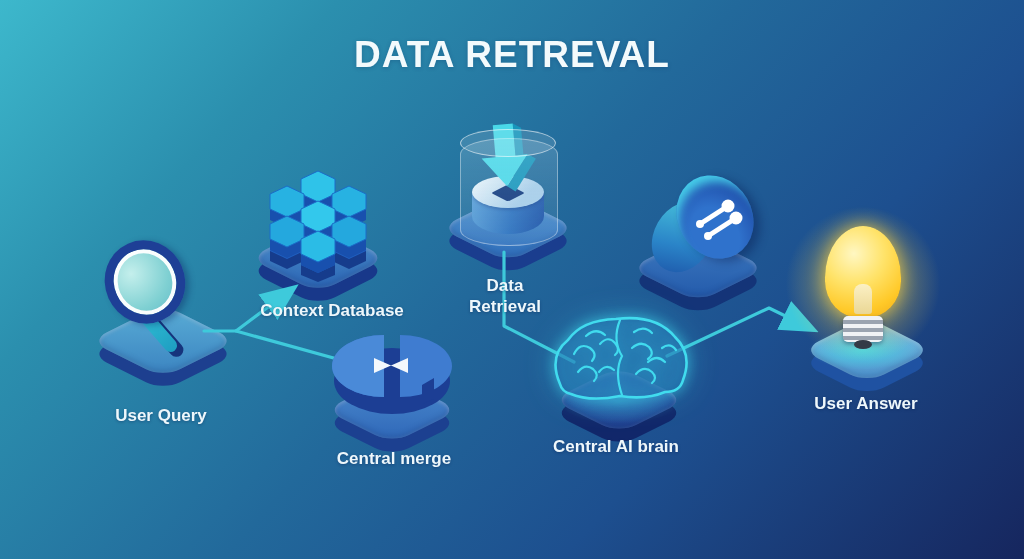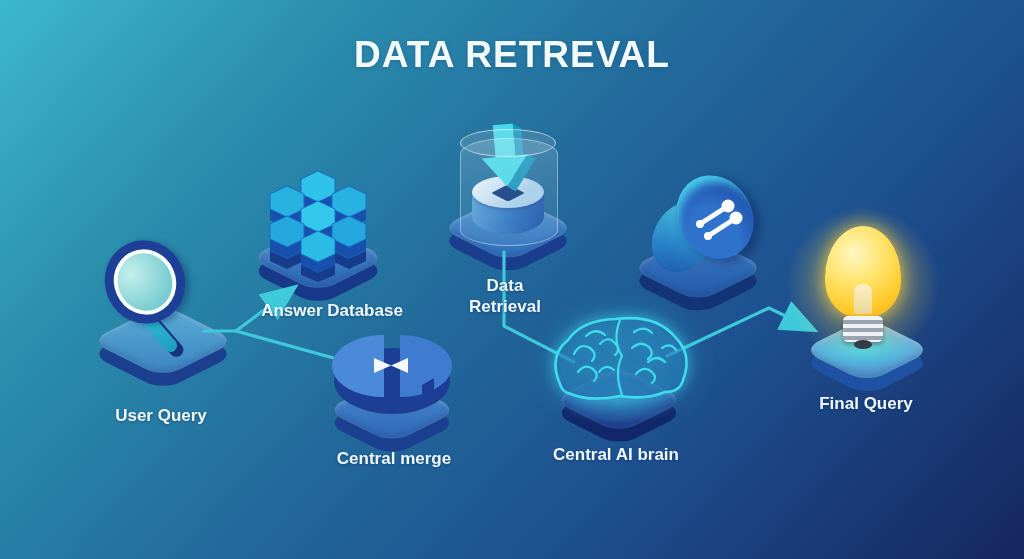--- a/index.html
+++ b/index.html
@@ -148,21 +148,21 @@
           <path fill="#2fc3e9" d="M56,1 L73,9 L73,24 L56,32 L39,24 L39,9 Z"></path>
           <path fill="#27b2e2" d="M25,16 L42,24 L42,39 L25,47 L8,39 L8,24 Z"></path>
           <path fill="#27b2e2" d="M87,16 L104,24 L104,39 L87,47 L70,39 L70,24 Z"></path>
           <path fill="#33c8ec" d="M56,31 L73,39 L73,54 L56,62 L39,54 L39,39 Z"></path>
           <path fill="#24a8de" d="M25,46 L42,54 L42,69 L25,77 L8,69 L8,54 Z"></path>
           <path fill="#24a8de" d="M87,46 L104,54 L104,69 L87,77 L70,69 L70,54 Z"></path>
           <path fill="#2bbce6" d="M56,61 L73,69 L73,84 L56,92 L39,84 L39,69 Z"></path>
         </g>
       </svg>
     </div>
-    <div class="nlabel" style="left:14px; top:42px;">Answer Database</div>
+    <div class="nlabel" style="left:14px; top:42px;">Context Database</div>
   </div>
 
   <div class="node" style="left:508px; top:228px;">
     <div class="plat plat-side" style="--pw:97px; --side:#1a3d8e;"></div>
     <div class="plat plat-top" style="--pw:97px; --top:linear-gradient(135deg,#4f95cf,#2e6cba);"></div>
     <div class="icon cylwrap" style="left:0px; top:-36px;">
       <div class="cyl-body"></div>
       <div class="cyl-top"></div>
       <div class="cyl-hole"></div>
       <svg class="cyl-arrow" width="62" height="80" viewBox="0 0 62 80">
@@ -230,30 +230,30 @@
           <path d="M34,62 q7,-9 15,-3 q7,6 1,12"></path>
           <path d="M55,62 q7,-9 15,-2"></path>
           <path d="M90,22 q10,-7 18,1"></path>
           <path d="M88,38 q9,-8 17,-1 q6,7 -1,12"></path>
           <path d="M104,52 q9,-8 17,0"></path>
           <path d="M92,64 q8,-9 16,-2 q6,6 0,11"></path>
           <path d="M118,38 q8,-6 14,2"></path>
         </g>
       </svg>
     </div>
-    <div class="nlabel" style="left:-3px; top:44px;text-align:center;">Central AI brain</div>
+    <div class="nlabel" style="left:-3px; top:36px;text-align:center;">Central AI brain</div>
   </div>
 
   <div class="node" style="left:867px; top:350px;">
     <div class="plat plat-side" style="--pw:93px; --side:#1f52a2;"></div>
     <div class="plat plat-top" style="--pw:93px; --top:linear-gradient(135deg,#7cc4e4,#4a90cc);"></div>
     <div class="plat-glow" style="left:-4px; top:0px; width:110px; height:40px; background:radial-gradient(ellipse, rgba(63,226,234,.75), rgba(63,226,234,0) 70%);"></div>
     <div class="icon bulbwrap" style="left:-4px; top:-52px;">
       <div class="bulb-glow"></div>
       <div class="bulb"></div>
       <div class="filament"></div>
       <div class="screw"></div>
       <div class="screw-tip"></div>
     </div>
-    <div class="nlabel" style="left:-1px; top:43px;">Final Query</div>
+    <div class="nlabel" style="left:-1px; top:43px;">User Answer</div>
   </div>
 
 </div>
 
 </body></html>

